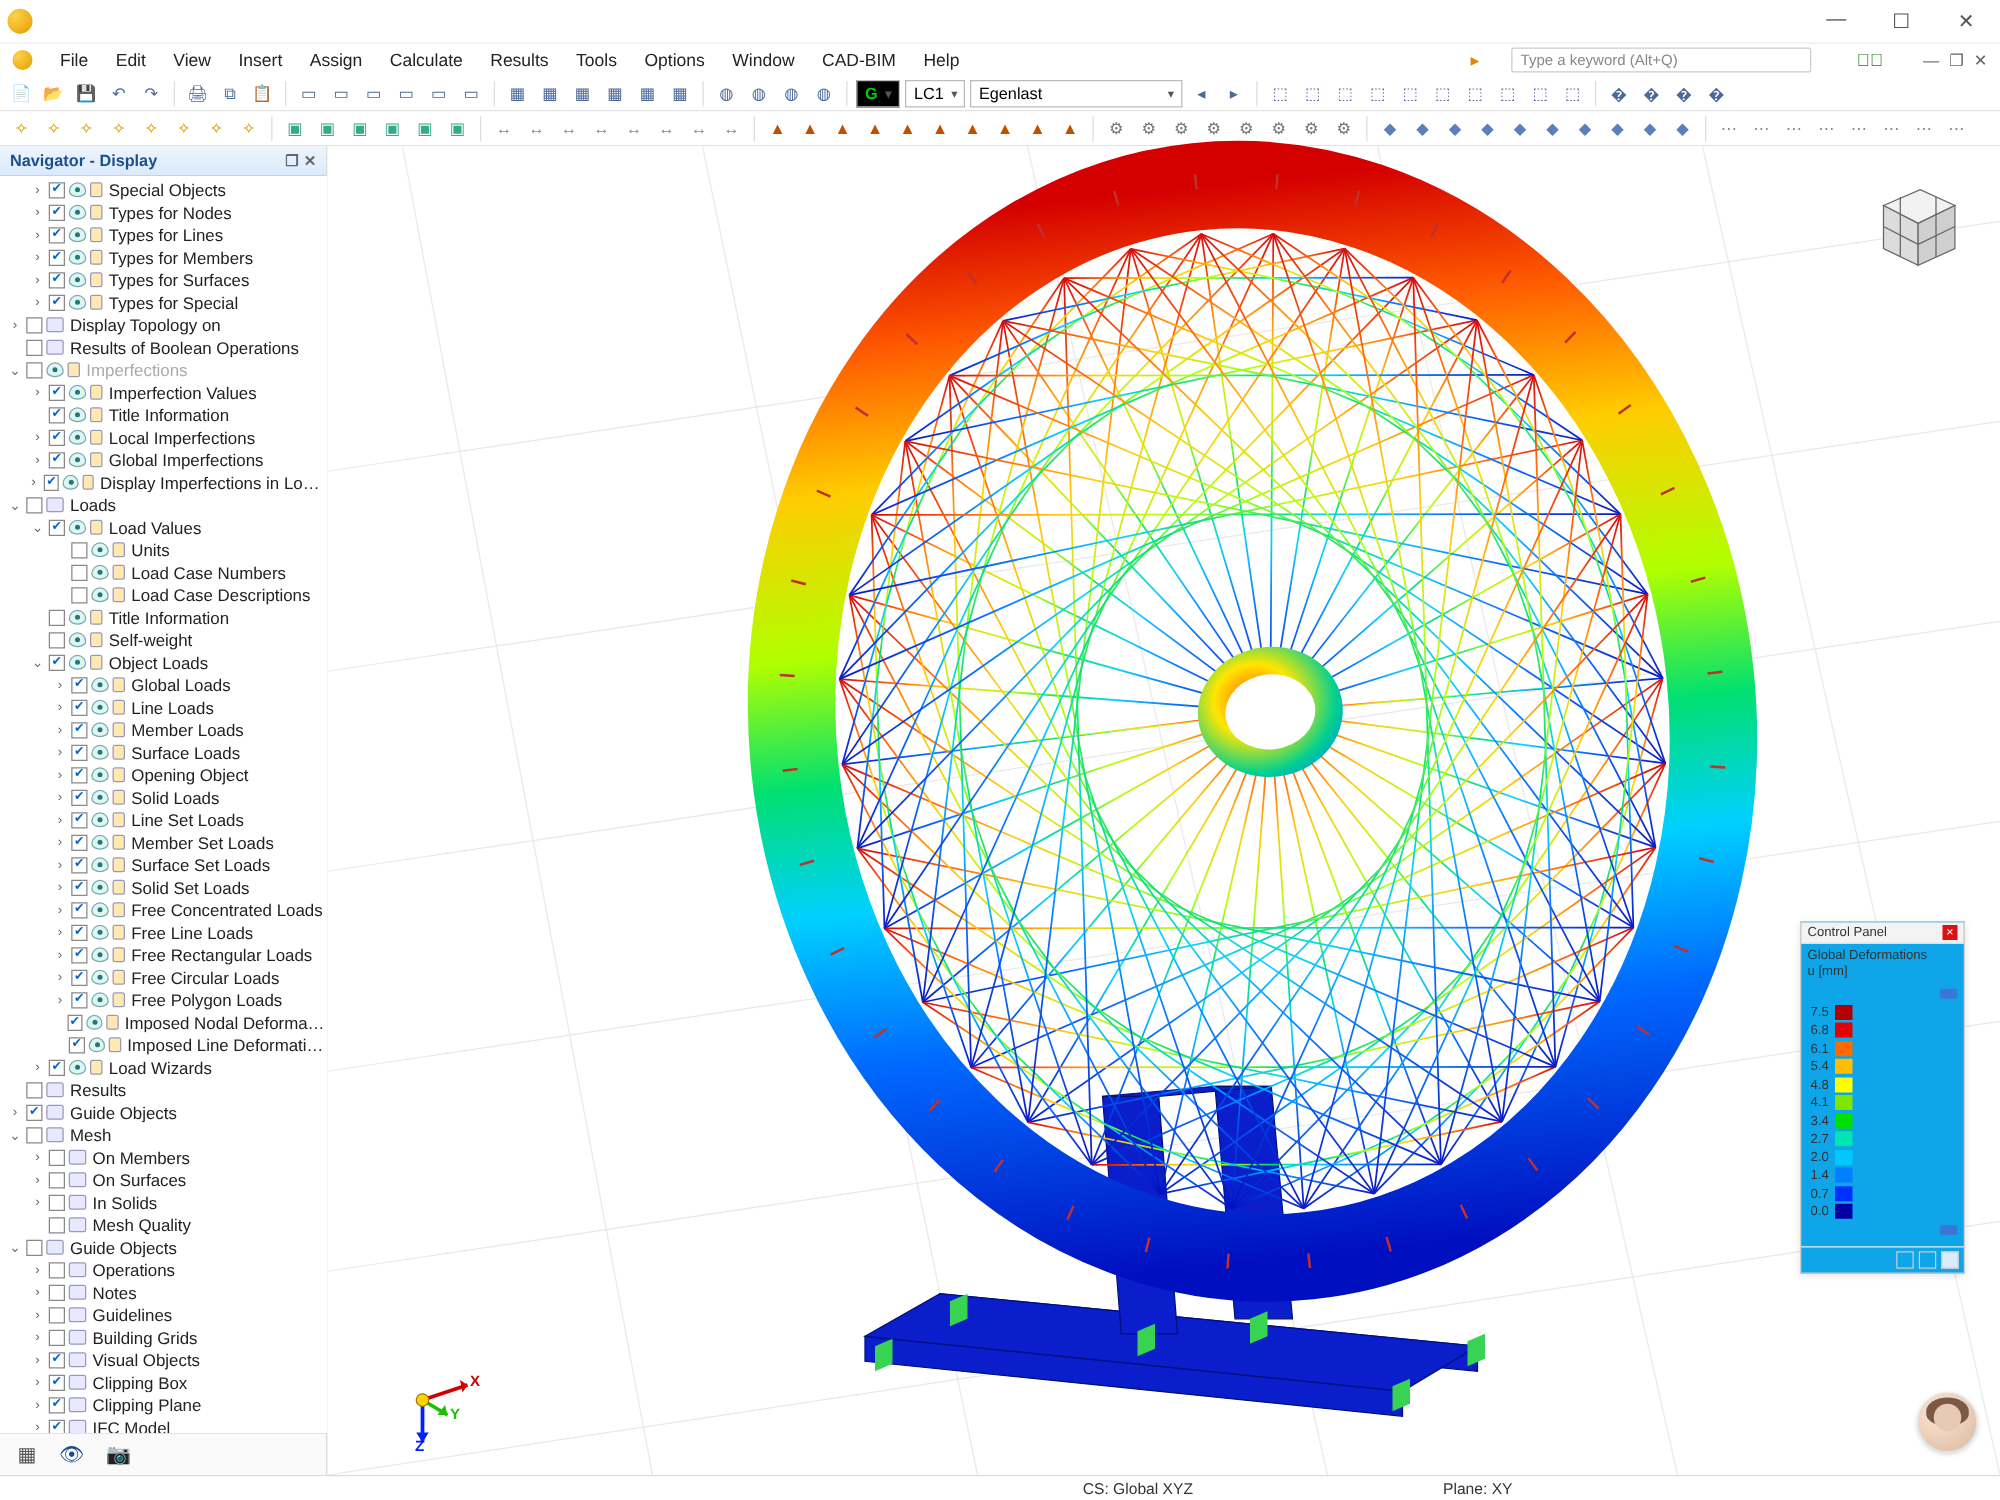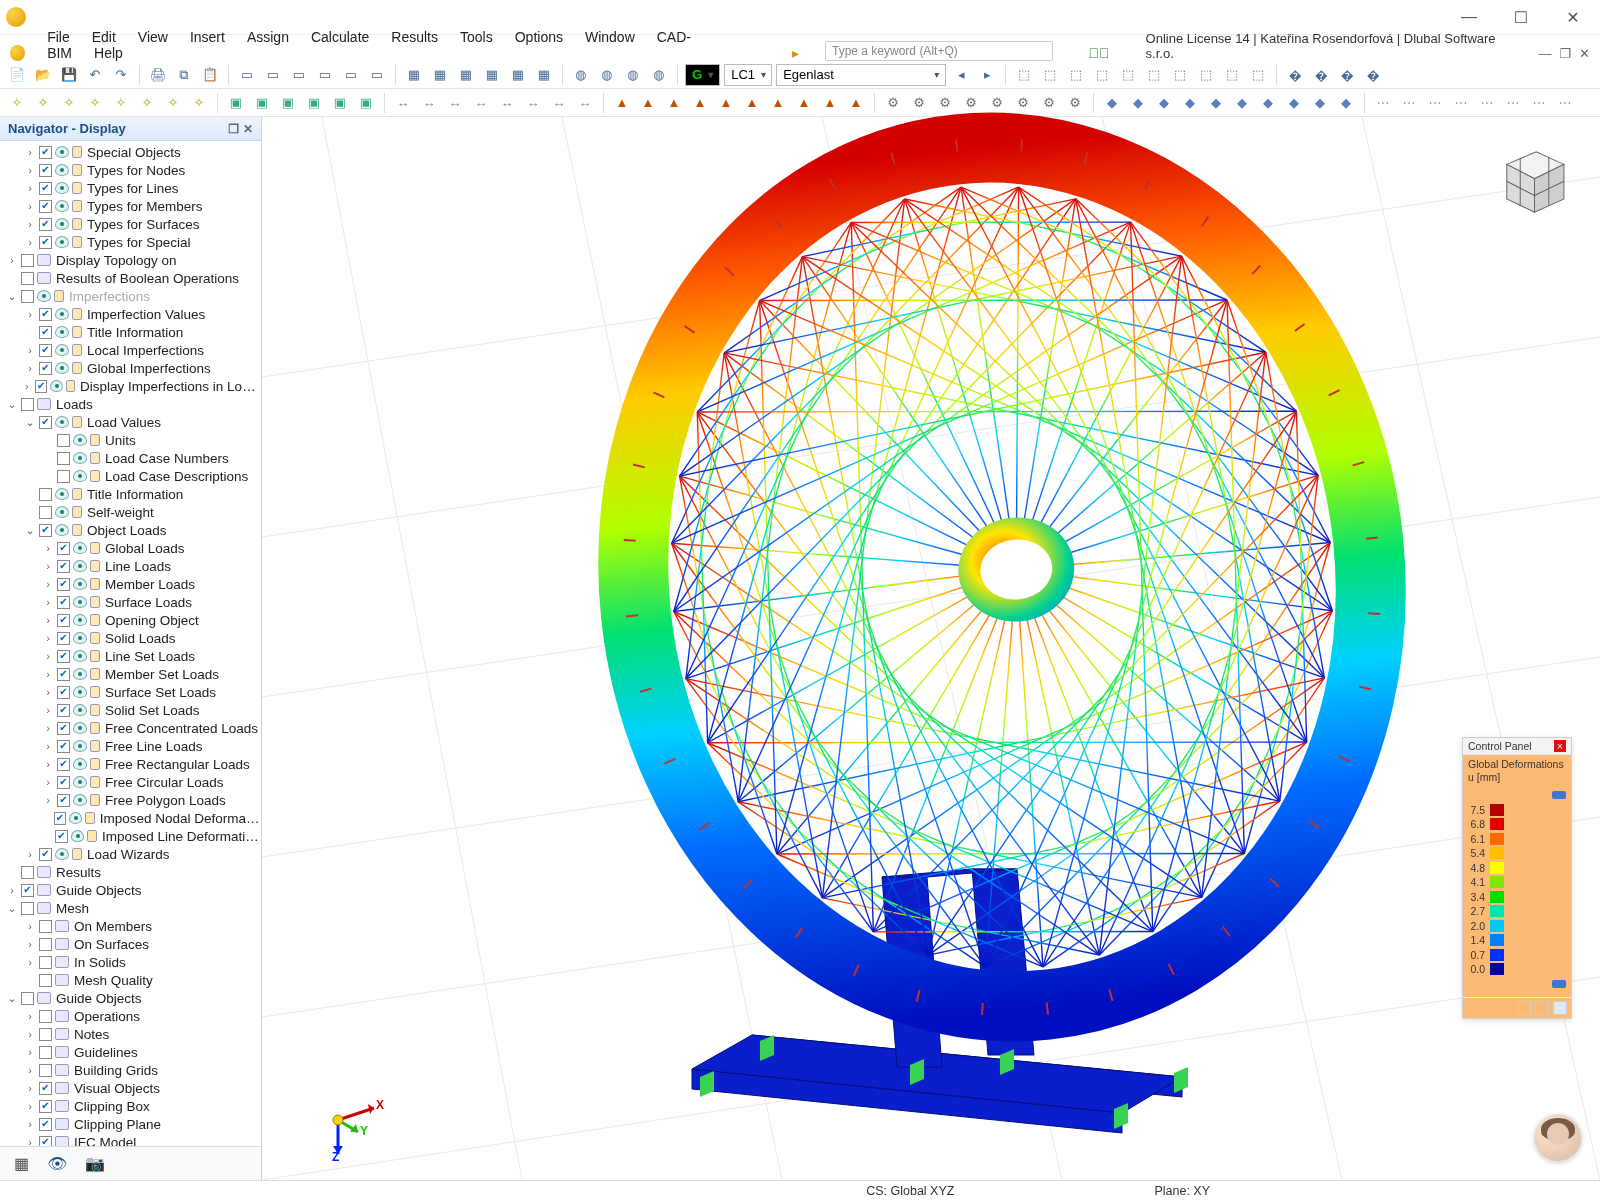--- a/index.html
+++ b/index.html
@@ -2,21 +2,21 @@
 <html><head>
 <meta charset="utf-8">
 <style>
 * { box-sizing: border-box; margin: 0; padding: 0; font-family: "Segoe UI", Tahoma, sans-serif; }
 html, body { width: 1600px; height: 1200px; overflow: hidden; background: #fff; }
 .titlebar { height: 35px; background: #fff; display: flex; align-items: center; padding: 0 6px; font-size: 15px; color: #333; border-bottom: 1px solid #eee;}
 .titlebar .ico { width: 20px; height: 20px; margin-right: 8px; border-radius: 50%;
   background: radial-gradient(circle at 30% 30%, #ffd24a, #e29c00);}
 .titlebar .wcontrols { margin-left: auto; display: flex; gap: 22px; font-size: 16px; color: #555; padding-right: 6px;}
 .titlebar .wcontrols span { width: 30px; text-align: center; }
-.menubar { height: 26px; display: flex; align-items: flex-end; gap: 22px; padding: 0 10px; font-size: 14px; color: #222; }
+.menubar { height: 26px; display: flex; align-items: center; gap: 22px; padding: 0 10px; font-size: 14px; color: #222; }
 .menubar .spacer { flex: 1; }
 .menubar .search { width: 240px; height: 20px; border: 1px solid #ccc; border-radius: 2px; font-size: 12px; color: #888; padding: 0 6px; display:flex; align-items:center; }
 .menubar .license { font-size: 13px; color: #333; margin-left: 14px;}
 .menubar .mini { display:flex; gap:8px; margin-left: 10px; color:#666; font-size:13px;}
 .toolstrip { height: 28px; display: flex; align-items: center; padding: 0 6px; gap: 4px; border-bottom: 1px solid #e3e3e3;}
 .toolstrip .tb { width: 22px; height: 22px; border: 1px solid transparent; border-radius: 2px; display:flex; align-items:center; justify-content:center; font-size: 13px; color:#555;}
 .toolstrip .sep { width: 1px; height: 20px; background: #ddd; margin: 0 3px;}
 .toolstrip .combo { height: 22px; border: 1px solid #bbb; font-size: 13px; padding: 0 6px; display:flex; align-items:center; background:#fff;}
 .toolstrip .combo.dark { background:#000; color:#0c0; font-weight: bold;}
 .toolstrip .combo .arr { margin-left:6px; color:#555; font-size:10px;}
@@ -31,21 +31,21 @@
 .tree .cb { width:13px; height:13px; border:1px solid #888; margin: 0 3px; display:inline-flex; align-items:center; justify-content:center; font-size:10px; line-height:1; color:#0066cc; background:#fff;}
 .tree .cb.chk::after { content:"✔"; }
 .tree .eye { width:14px; height:12px; margin-right:3px; display:inline-block; border-radius: 50% 50% 50% 50%/60% 60% 40% 40%; border:1px solid #7aa; background:#dff5f3; position:relative;}
 .tree .eye::after { content:""; position:absolute; width:4px; height:4px; border-radius:50%; background:#277; left:4px; top:3px;}
 .tree .nic { width:14px; height:12px; margin-right:4px; display:inline-block; background:#e8e8ff; border:1px solid #99b; border-radius:2px;}
 .tree .lbl { padding-left:1px; overflow:hidden; text-overflow:ellipsis;}
 .tree .lbl.dim { color:#aaa; }
 .navfoot { height: 34px; border-top:1px solid #ddd; display:flex; align-items:center; gap:18px; padding:0 14px; color:#555; font-size:16px;}
 .viewport { flex:1; position:relative; background:#fff;}
 .viewport svg.grid { position:absolute; inset:0; }
-.legend { position:absolute; right: 28px; top: 620px; width: 110px; background:#fdba74; border:1px solid #cfcfcf; box-shadow: 0 2px 6px rgba(0,0,0,.12); font-size: 10.5px; color:#333;}
+.legend { position:absolute; right: 28px; top: 620px; width: 132px; background:#0ea5e9; border:1px solid #cfcfcf; box-shadow: 0 2px 6px rgba(0,0,0,.12); font-size: 10.5px; color:#333;}
 .legend .lh { background:#f3f3f3; padding:2px 5px; display:flex; align-items:center; justify-content:space-between; border-bottom:1px solid #e4e4e4;}
 .legend .lh .cx { width:12px; height:12px; background:#d11; display:flex;align-items:center;justify-content:center;color:#fff; font-size:10px;}
 .legend .lt { padding: 3px 5px; line-height:1.2;}
 .legend .scale { padding: 2px 5px 6px 5px;}
 .legend .srow { display:flex; align-items:center; height: 14.5px;}
 .legend .srow .v { width: 22px; text-align:right; padding-right:5px;}
 .legend .srow .sw { width: 14px; height:12px;}
 .legend .sf { border-top:1px solid #eee; padding:3px 4px; display:flex; gap:4px; justify-content:flex-end;}
 .legend .sf .sb { width:14px; height:14px; border:1px solid #ccc;}
 .cube { position:absolute; right: 26px; top: 18px; width: 84px; height: 84px;}
@@ -70,21 +70,20 @@
 
 <div class="menubar">
   <span style="width:16px;height:16px;border-radius:50%;background:radial-gradient(circle at 30% 30%,#ffd24a,#e29c00);display:inline-block;"></span>
   <span id="menus"><span style="margin-right: 22px;">File</span><span style="margin-right: 22px;">Edit</span><span style="margin-right: 22px;">View</span><span style="margin-right: 22px;">Insert</span><span style="margin-right: 22px;">Assign</span><span style="margin-right: 22px;">Calculate</span><span style="margin-right: 22px;">Results</span><span style="margin-right: 22px;">Tools</span><span style="margin-right: 22px;">Options</span><span style="margin-right: 22px;">Window</span><span style="margin-right: 22px;">CAD-BIM</span><span style="margin-right: 22px;">Help</span></span>
   <span class="spacer"></span>
   <span style="color:#e08a00;margin-right:4px;">▸</span>
   <div class="search" title="Type a keyword (Alt+Q)">
       <span>Type a keyword (Alt+Q)</span>
     </div>
   <span style="margin-left:14px;color:#1a7f1a;">✔⃝</span>
-  <span class="license">Online License 14 | Kateřina Rosendorfová | Dlubal Software s.r.o.</span>
   <div class="mini">
     <span>―</span>
     <span>❐</span>
     <span>✕</span>
   </div>
 </div>
 
 <div class="toolstrip" id="tools1">
     <div class="tb">
       <span style="color:#4a6a9a">📄</span>

